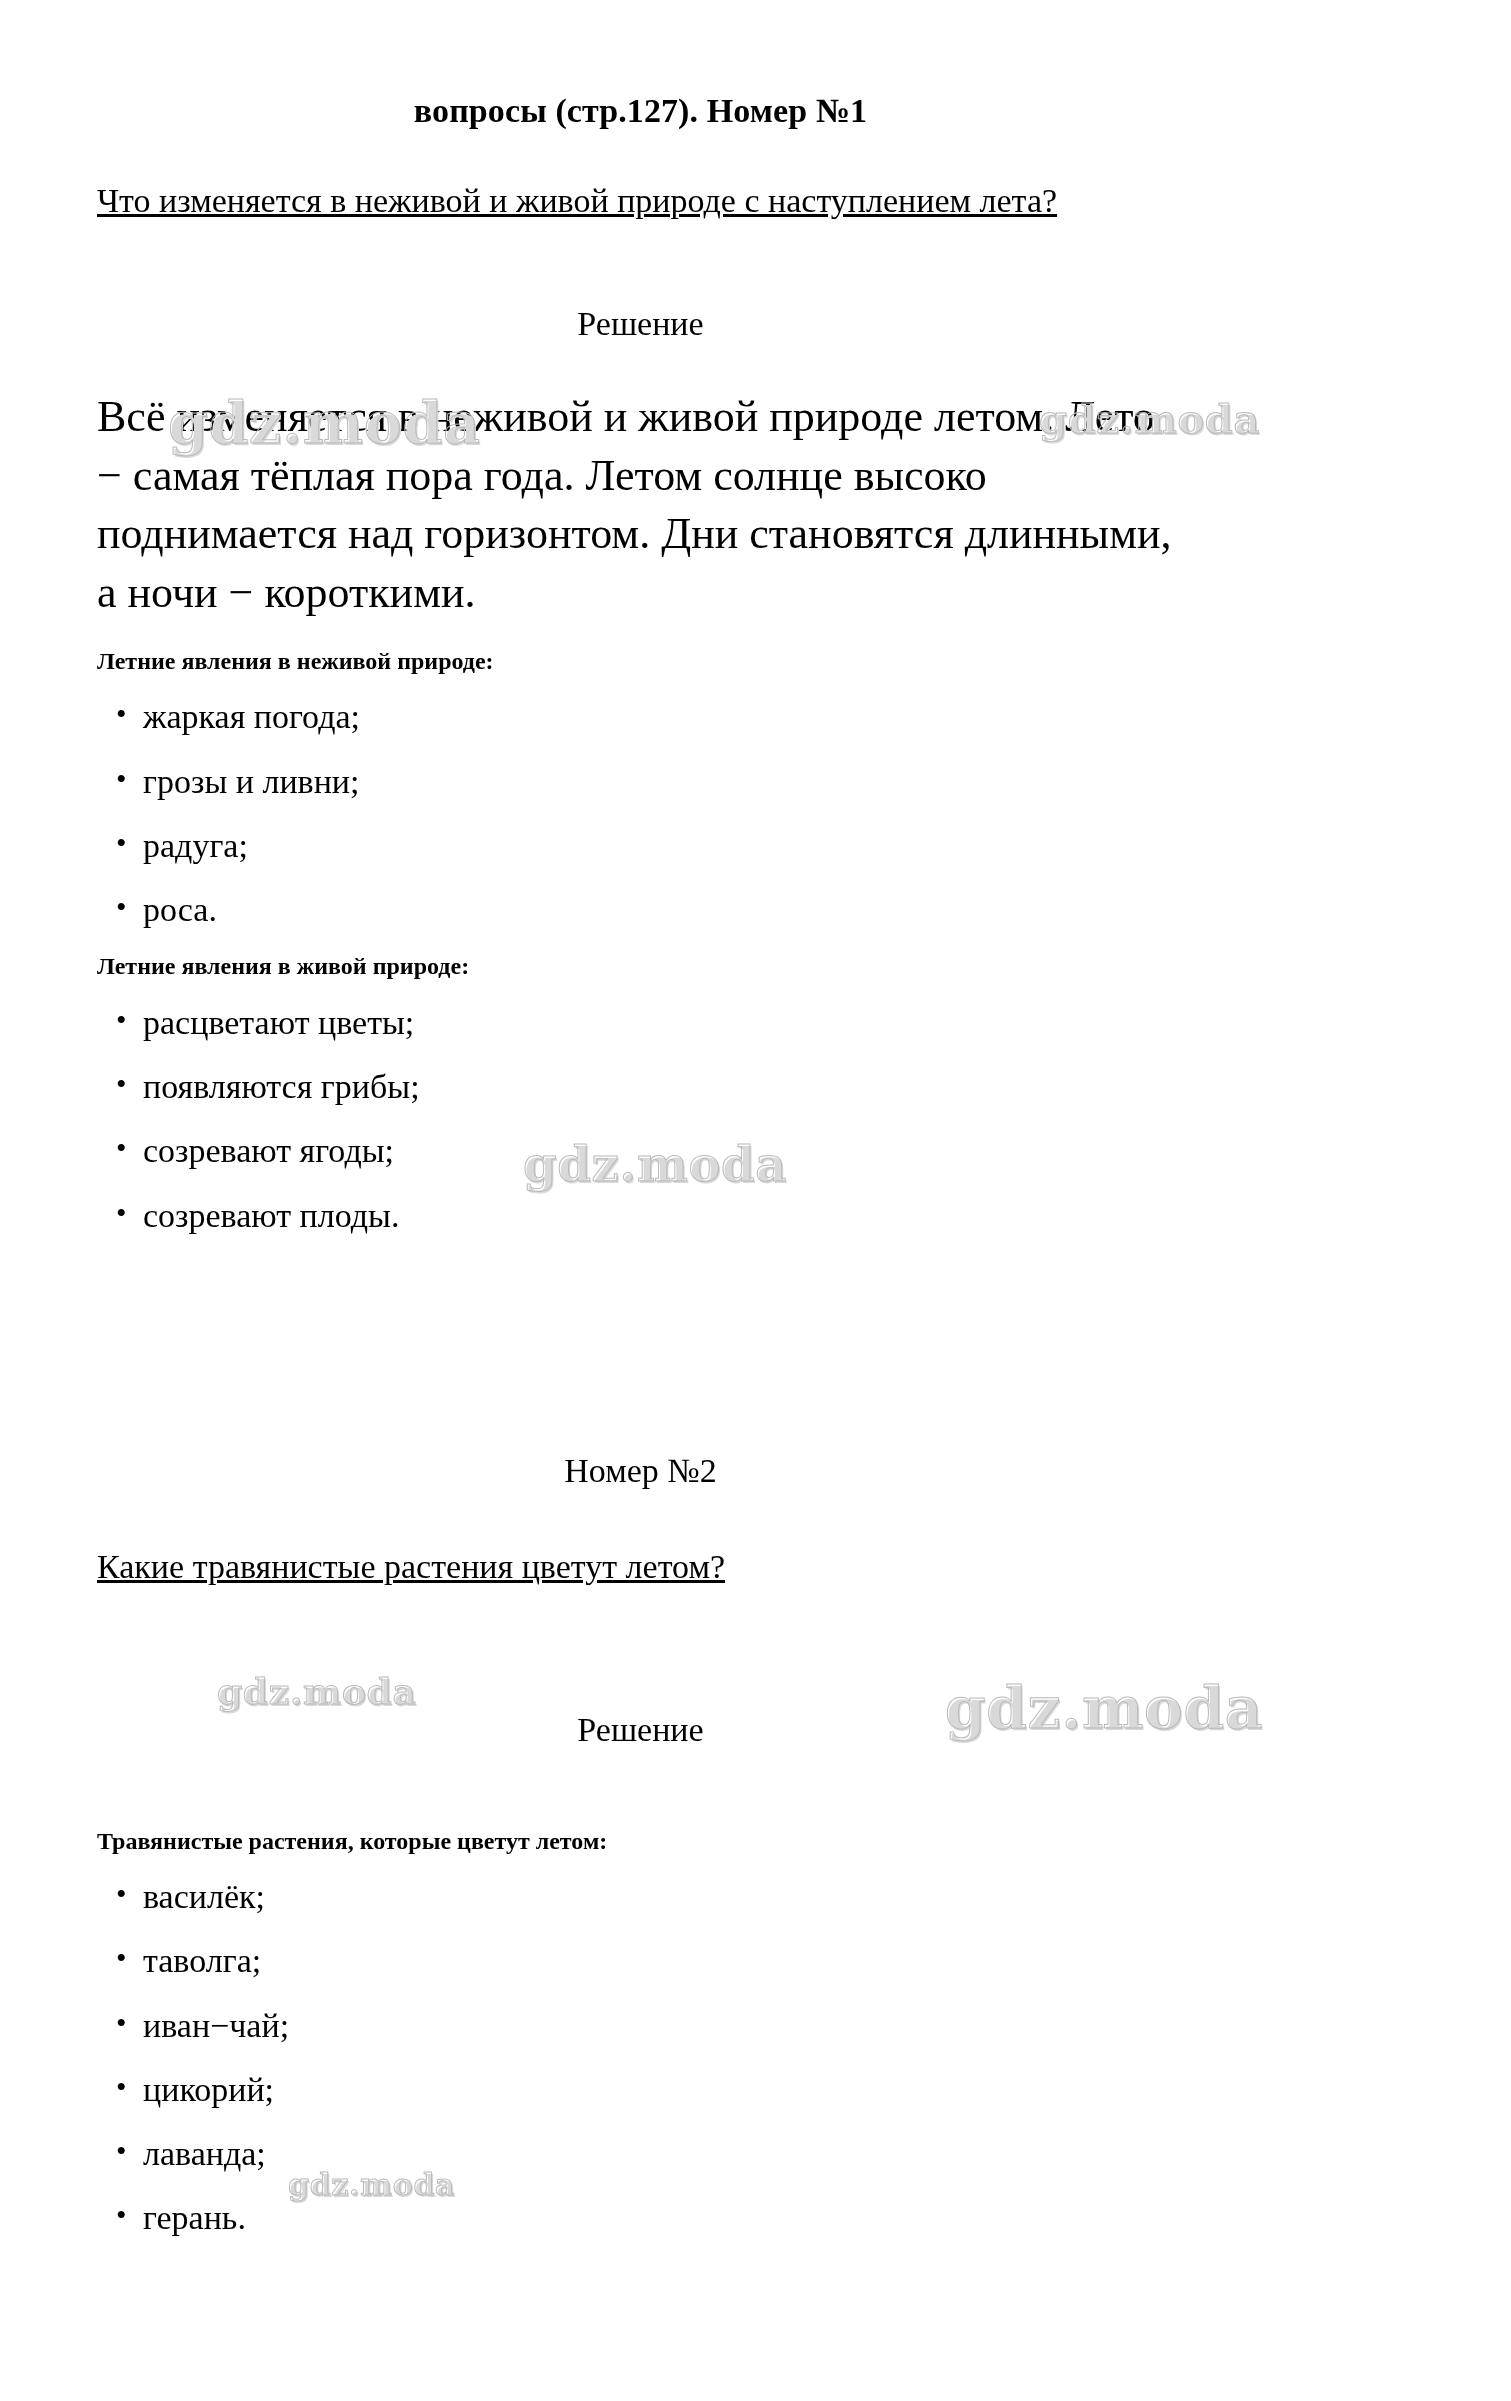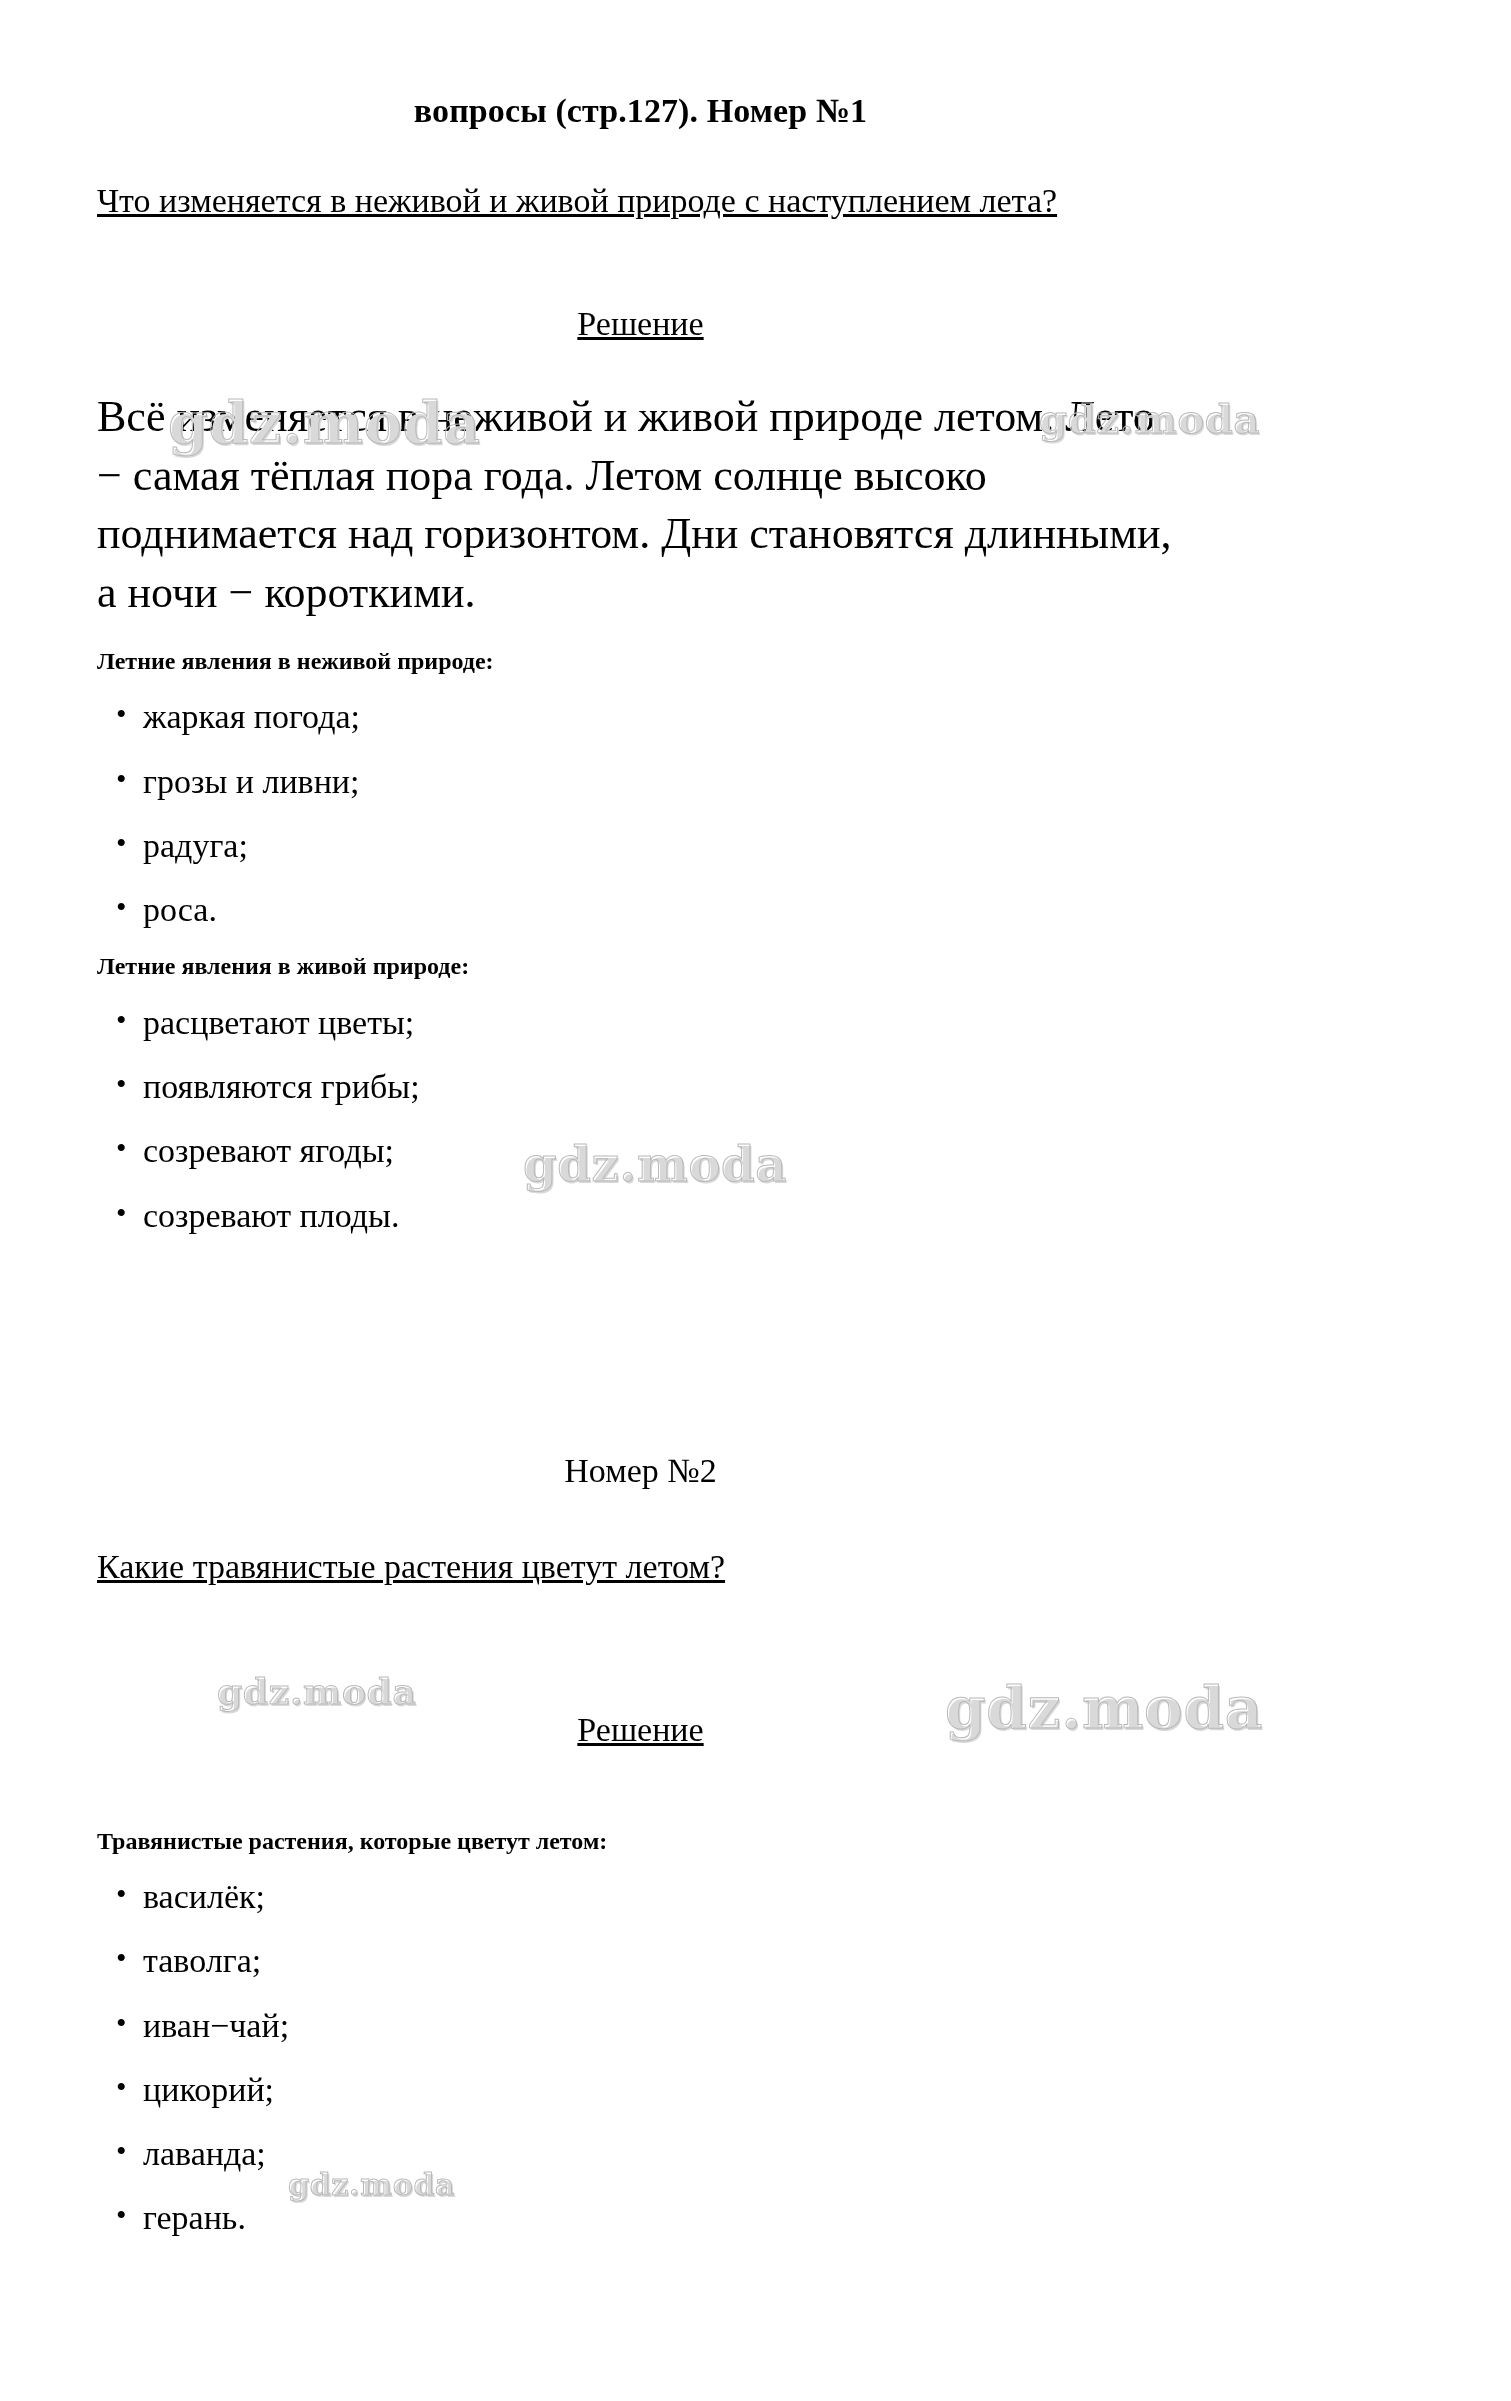--- a/index.html
+++ b/index.html
@@ -42,21 +42,20 @@
     line-height: 1.33;
     margin: 0 0 7.5px 0;
     max-width: 1315px;
     text-decoration: underline;
   }
   .centered-label {
     text-align: center;
     font-size: 34px;
     line-height: 1.3;
     margin: 0;
-    text-decoration: underline;
   }
   .section-heading {
     font-size: 24px;
     font-weight: bold;
     line-height: 1.35;
     margin: 0;
   }
   ul.bullets {
     list-style: none;
     margin: 0;

